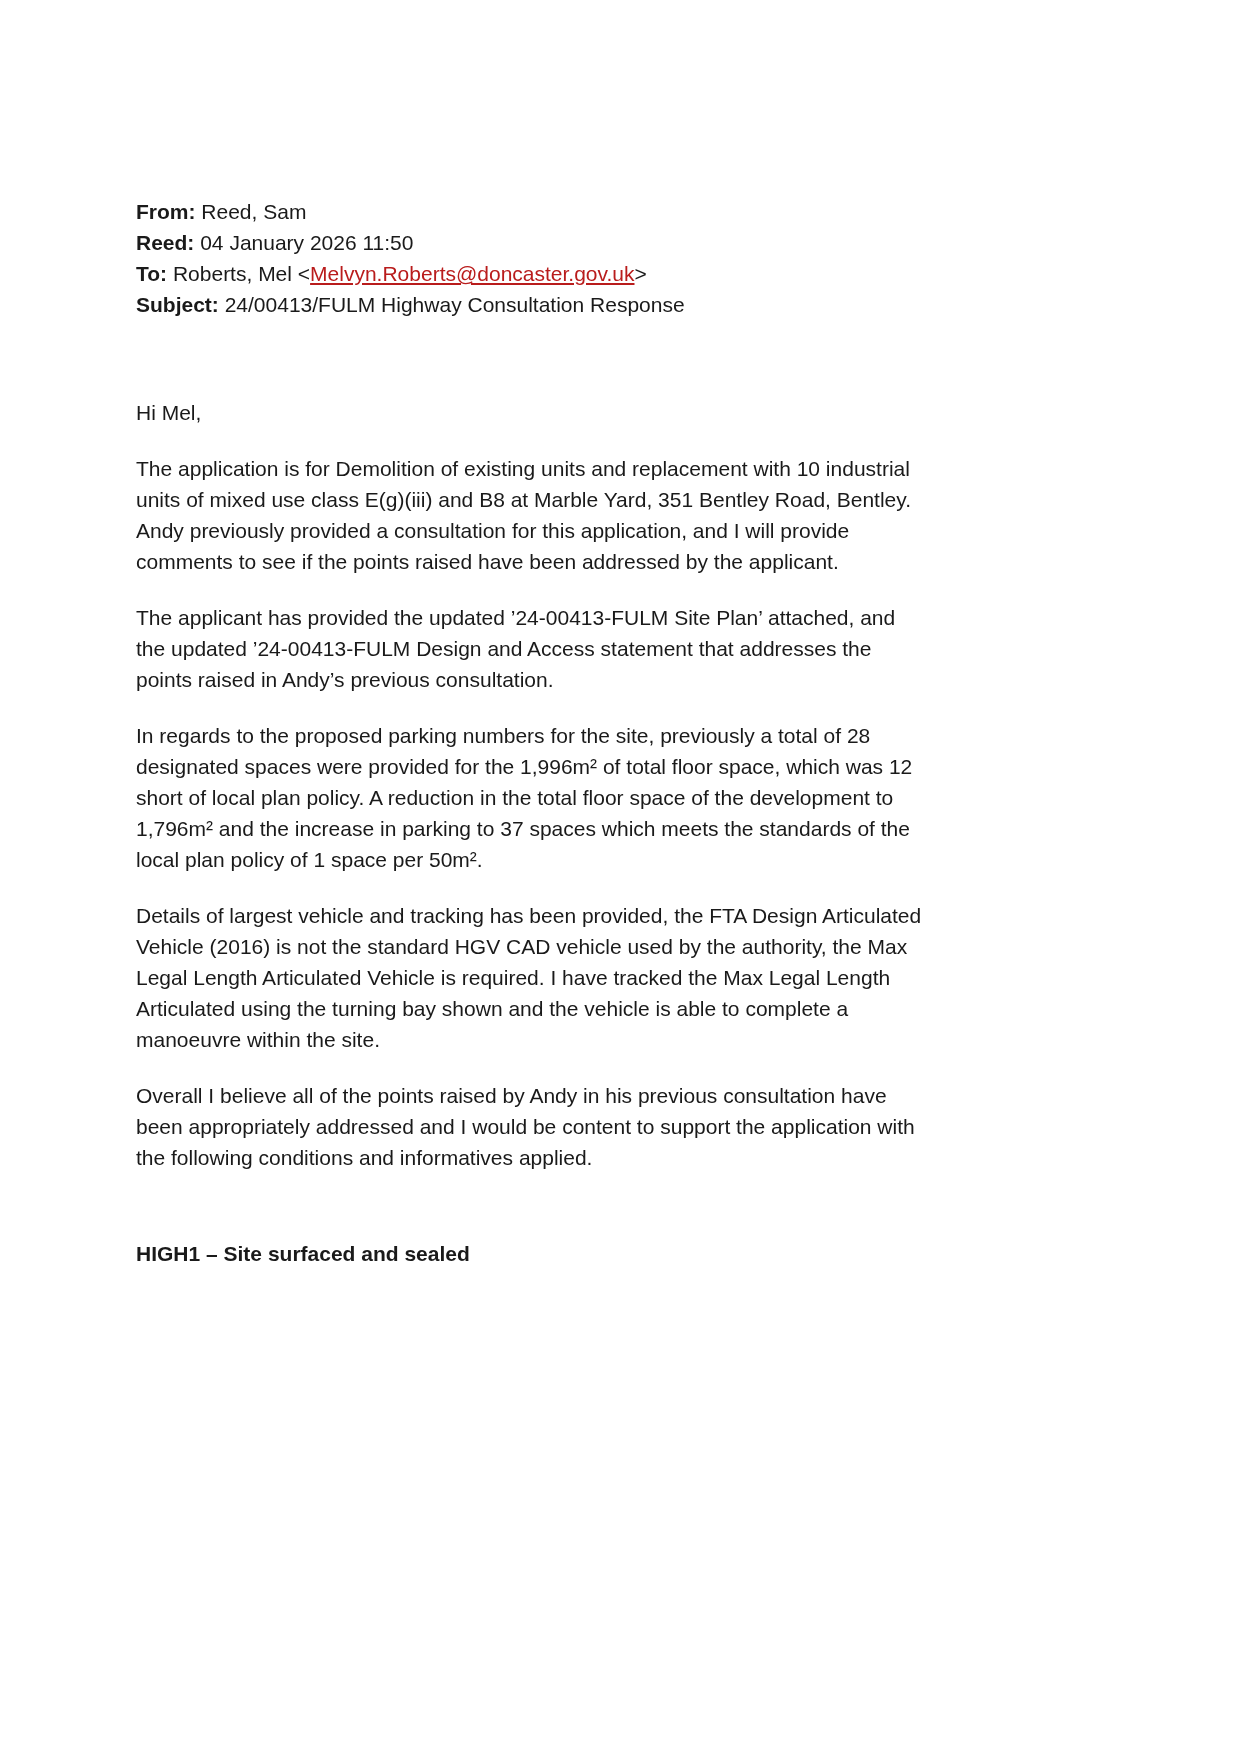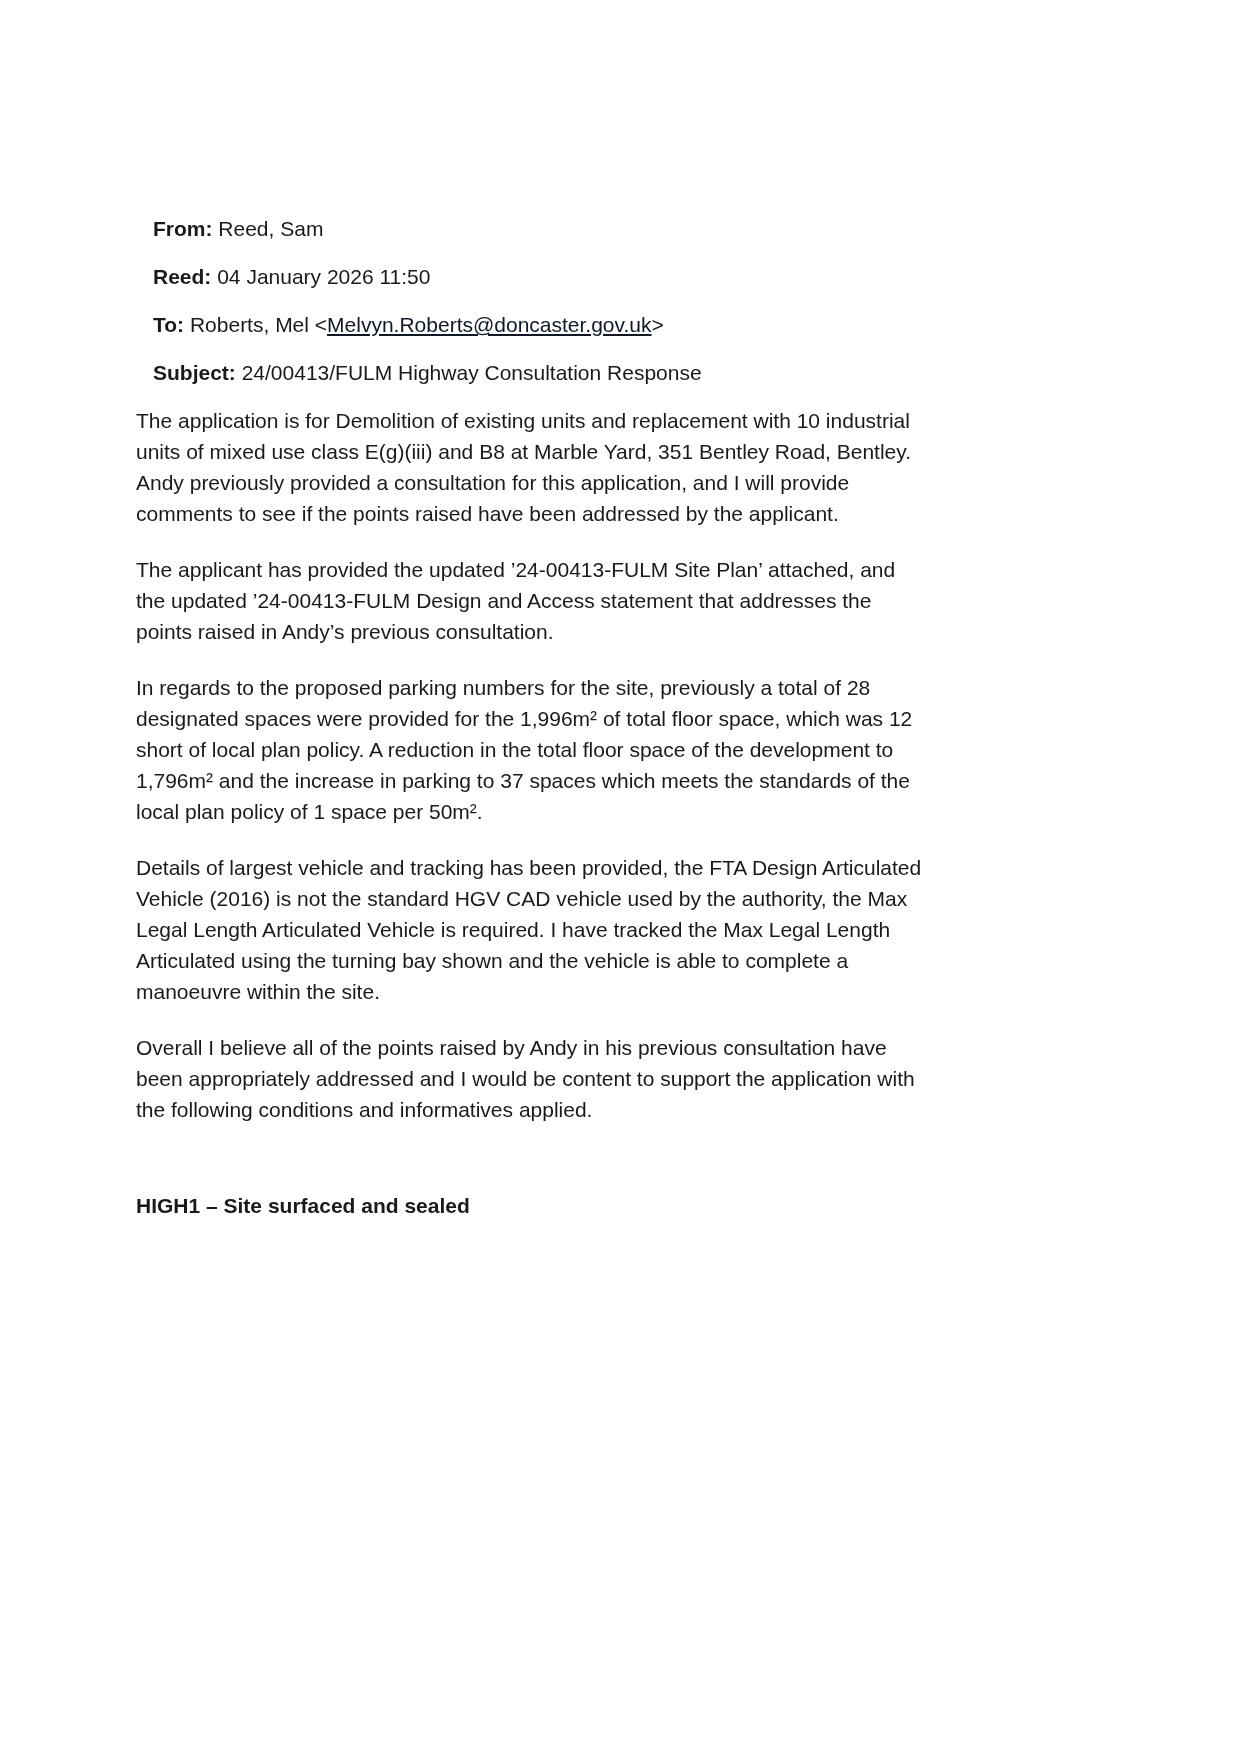--- a/index.html
+++ b/index.html
@@ -14,27 +14,27 @@
     background: #ffffff;
     box-sizing: border-box;
     padding: 196px 143px 0 136px;
     overflow: hidden;
     font-family: "Liberation Sans", "DejaVu Sans", sans-serif;
     font-size: 21px;
     line-height: 31px;
     color: #1a1a1a;
   }
   .email-header p {
-    margin: 17px;
+    margin: 0;
   }
   .b {
     font-weight: 700;
   }
   a.email-link {
-    color: #0f172a;
+    color: #b91c1c;
   }
   .para {
     margin: 0 0 25px 0;
     white-space: pre-line;
   }
   .greeting {
     margin-top: 77px;
   }
   .condition-heading {
     font-weight: 700;
@@ -46,20 +46,21 @@
 
 <div class="page">
 
   <div class="email-header">
     <p><span class="b">From:</span><span> Reed, Sam</span></p>
     <p><span class="b">Reed:</span><span> 04 January 2026 11:50</span></p>
     <p><span class="b">To:</span><span> Roberts, Mel &lt;</span><a href="#" class="email-link">Melvyn.Roberts@doncaster.gov.uk</a><span>&gt;</span></p>
     <p><span class="b">Subject:</span><span> 24/00413/FULM Highway Consultation Response</span></p>
   </div>
 
+  <p class="para greeting">Hi Mel,</p>
 
   <p class="para">The application is for Demolition of existing units and replacement with 10 industrial
 units of mixed use class E(g)(iii) and B8 at Marble Yard, 351 Bentley Road, Bentley.
 Andy previously provided a consultation for this application, and I will provide
 comments to see if the points raised have been addressed by the applicant.</p>
   <p class="para">The applicant has provided the updated ’24-00413-FULM Site Plan’ attached, and
 the updated ’24-00413-FULM Design and Access statement that addresses the
 points raised in Andy’s previous consultation.</p>
   <p class="para">In regards to the proposed parking numbers for the site, previously a total of 28
 designated spaces were provided for the 1,996m² of total floor space, which was 12

